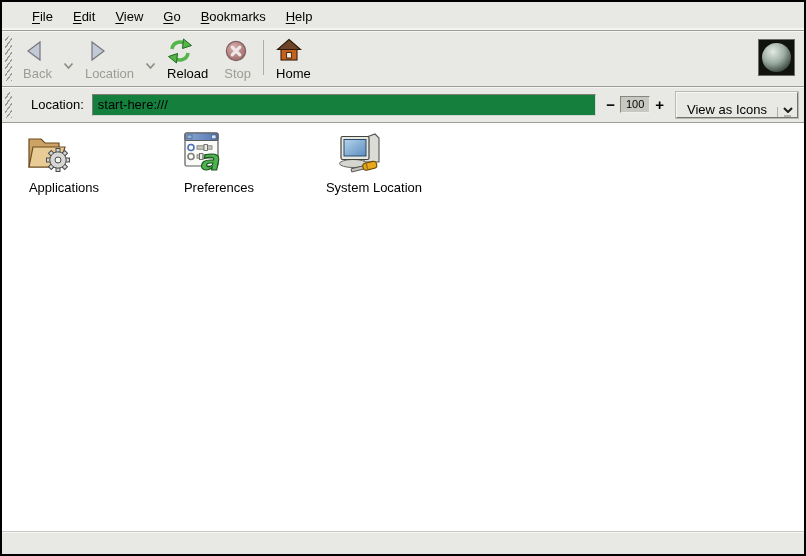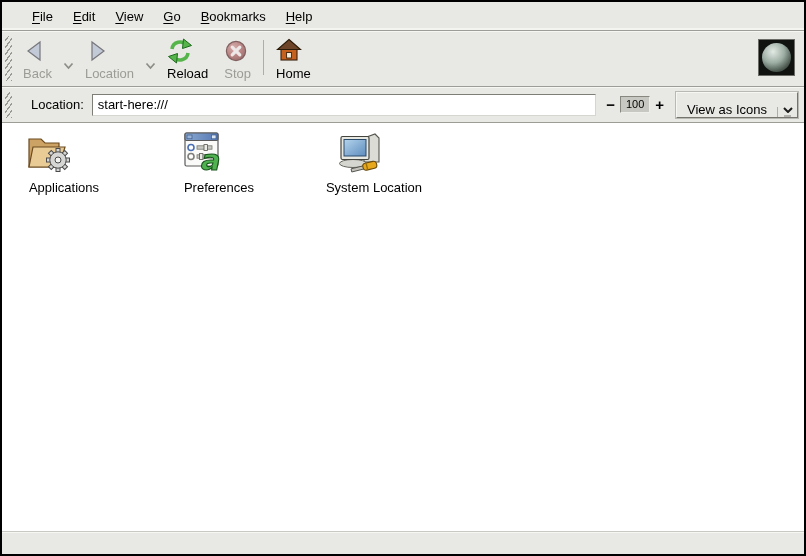--- a/index.html
+++ b/index.html
@@ -50,21 +50,21 @@
   
   .locationbar {
     height:35px; flex:0 0 35px; display:flex; align-items:center;
     border-bottom:1px solid #9d9d97; padding:0 6px 0 2px;
     box-shadow:inset 0 1px 0 #f6f6f3;
   }
   .loc-label { font-size:13px; margin:0 8px 0 16px; white-space:nowrap; }
   .loc-input {
     flex:1; height:22px; box-sizing:border-box;
     border:1px solid #7e7e76; border-bottom-color:#d6d6d0; border-right-color:#d6d6d0;
-    background:#ffffff; font-size:13px; padding:0 5px;
+    background:#15803d; font-size:13px; padding:0 5px;
     font-family:"Liberation Sans", sans-serif; outline:none;
   }
   .zoom-ctl { display:flex; align-items:center; margin:0 4px 0 10px; gap:5px; }
   .zoom-btn { font-size:15px; font-weight:bold; line-height:14px; cursor:default; }
   .zoom-level {
     background:#c8c8c2; font-size:11px; padding:1px 5px 2px 5px; min-width:18px; 
     border:1px solid; border-color:#87877f #eeeeea #eeeeea #87877f;
   }
   .view-select {
     display:flex; align-items:flex-end; height:26px; box-sizing:border-box; margin-left:8px;

